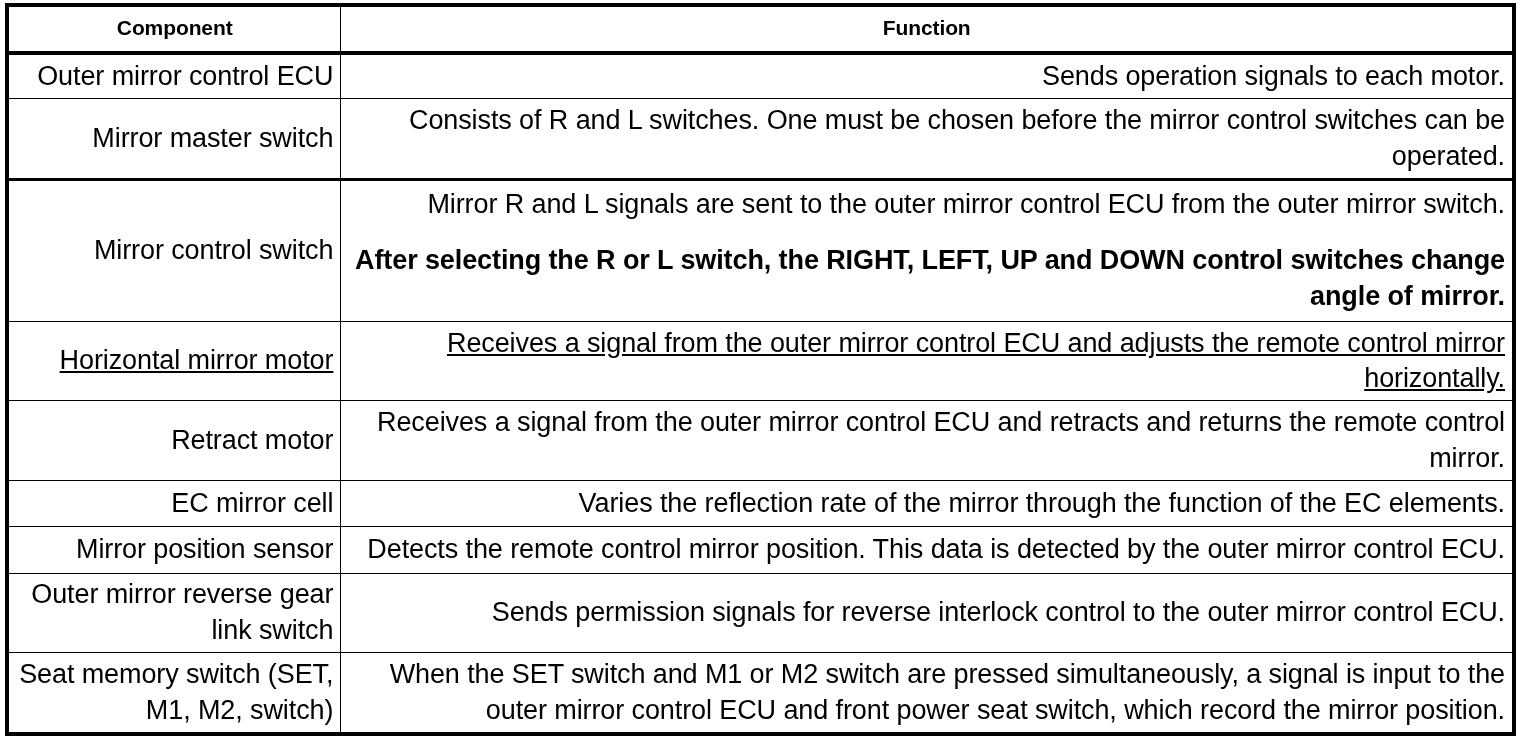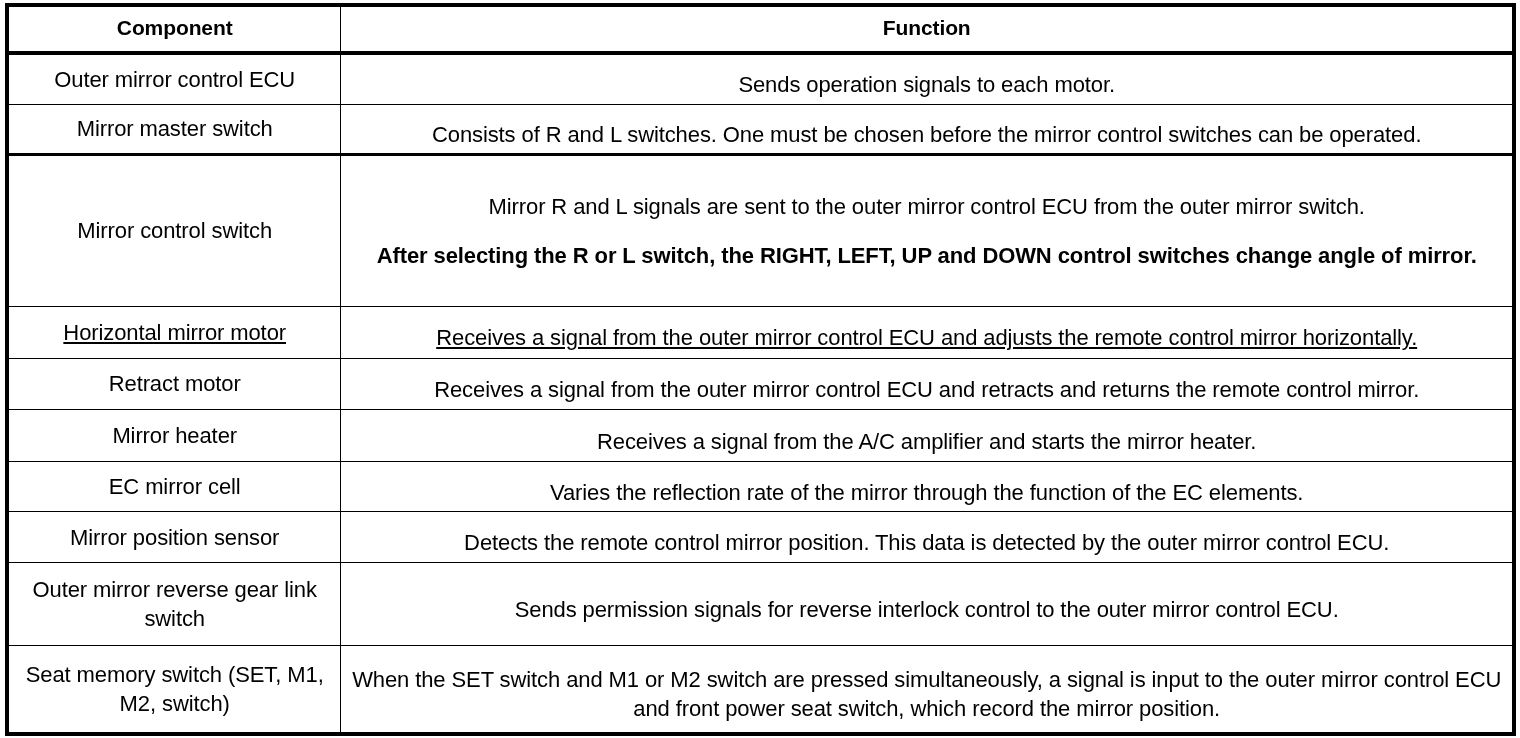--- a/index.html
+++ b/index.html
@@ -33,44 +33,44 @@
   }
 
   table.spec-table col.col-component { width: 333px; }
   table.spec-table col.col-function  { width: 1170px; }
 
   table.spec-table th,
   table.spec-table td {
     border: 1px solid #000000;
     vertical-align: middle;
     padding: 0 7px;
-    font-size: 22px;
+    font-size: 27px;
     line-height: 1.32;
     font-weight: normal;
-    text-align: center;
+    text-align: right;
     letter-spacing: -0.1px;
   }
 
   
   table.spec-table thead th {
     text-align: center;
     font-weight: bold;
     font-size: 21px;
     height: 38px;
     border-bottom: 4px solid #000000;
     padding: 2px 7px 4px 7px;
   }
 
   
   table.spec-table tr.thick-below > td {
     border-bottom: 3px solid #000000;
   }
 
   
-  .cell-text { display: block; margin-top: 11px; }
+  .cell-text { display: block; }
   .para { display: block; }
   .para + .para { margin-top: 24px; font-weight: bold; }
 
   td.fn { padding-right: 10px; }
   td.comp { padding-left: 8px; }
 
   
   tr.r-ecu   > td { height: 39px; }
   tr.r-master> td { height: 40px; }
   tr.r-ctrl  > td { height: 124px; vertical-align: middle; }
@@ -135,26 +135,20 @@
         </td>
       </tr>
 
       <tr class="r-rmot">
         <td class="comp">Retract motor</td>
         <td class="fn">
           <span class="cell-text">Receives a signal from the outer mirror control ECU and retracts and returns the remote control mirror.</span>
         </td>
       </tr>
 
-      <tr class="r-heat">
-        <td class="comp">Mirror heater</td>
-        <td class="fn">
-          <span class="cell-text">Receives a signal from the A/C amplifier and starts the mirror heater.</span>
-        </td>
-      </tr>
 
       <tr class="r-ecmir">
         <td class="comp">EC mirror cell</td>
         <td class="fn">
           <span class="cell-text">Varies the reflection rate of the mirror through the function of the EC elements.</span>
         </td>
       </tr>
 
       <tr class="r-possen">
         <td class="comp">Mirror position sensor</td>

